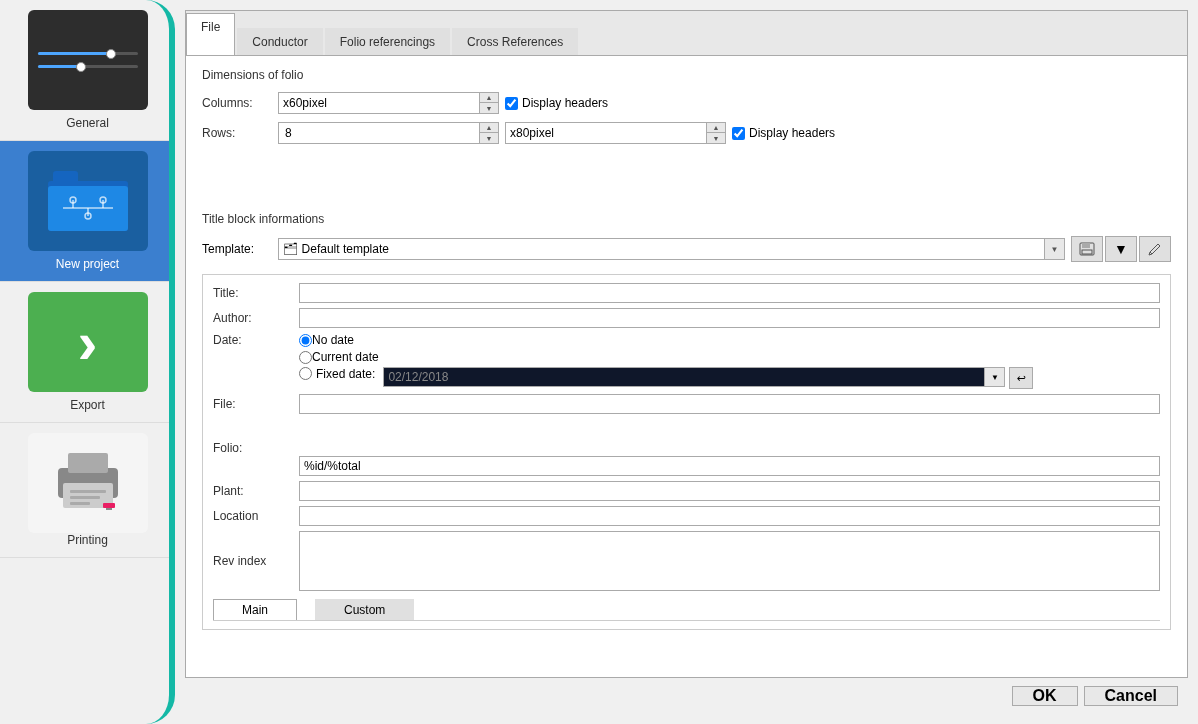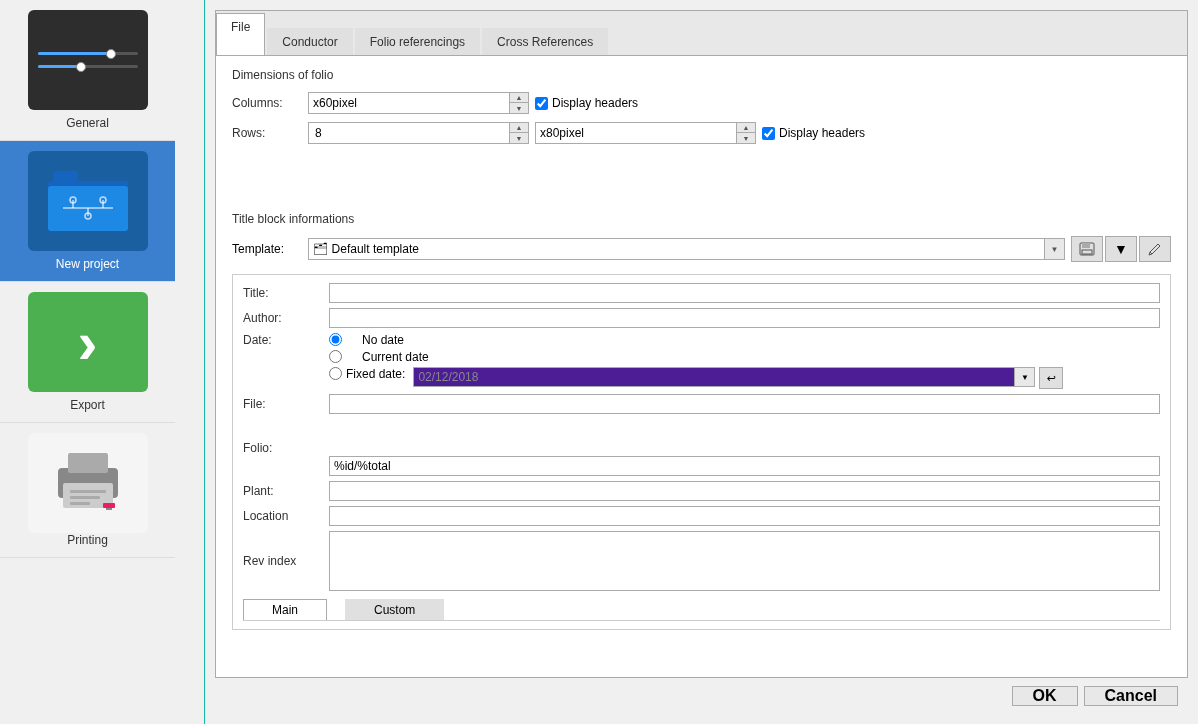--- a/index.html
+++ b/index.html
@@ -15,29 +15,30 @@
     }
 
     .main-layout {
       display: flex;
       flex: 1;
       height: 100%;
     }
 
     
     .sidebar {
-      width: 205px;
+      width: 175px;
       background: #f0f0f0;
-      border-right: 1px solid #14b8a6;
+      border-right: 6px solid #14b8a6;
       display: flex;
       flex-direction: column;
       align-items: stretch;
       overflow-y: auto;
       flex-shrink: 0;
       position: relative;
+      border-radius: 29px;
     }
 
     .sidebar-item {
       display: flex;
       flex-direction: column;
       align-items: center;
       padding: 10px 5px;
       cursor: pointer;
       border-bottom: 1px solid #ddd;
     }
@@ -434,22 +435,22 @@
     }
 
     .radio-group {
       display: flex;
       flex-direction: column;
       gap: 3px;
     }
 
     .radio-row {
       display: flex;
-      align-items: flex-start;
-      gap: 20px;
+      align-items: flex-end;
+      gap: 0;
       font-size: 12px;
     }
 
     .radio-row input[type="radio"] {
       margin: 0;
     }
 
     .fixed-date-row {
       display: flex;
       align-items: flex-start;
@@ -758,21 +759,21 @@
                 <span>No date</span>
               </div>
               <div class="radio-row">
                 <input type="radio" name="date" style="">
                 <span>Current date</span>
               </div>
               <div class="radio-row fixed-date-row">
                 <input type="radio" name="date" style="">
                 <span>Fixed date:</span>
                 <div class="date-input" style="flex:1; margin-left: 4px;">
-                  <input type="text" value="02/12/2018" style="flex: 1 1 0%; padding: 2px 4px; border: none; outline: none; font-size: 12px; background: #4c1d95; color: rgb(136, 136, 136); width: 600px;">
+                  <input type="text" value="02/12/2018" style="flex: 1 1 0%; padding: 2px 4px; border: none; outline: none; font-size: 12px; background: #0f172a; color: rgb(136, 136, 136); width: 600px;">
                   <div class="date-input-arrow">▼</div>
                 </div>
                 <button class="date-clear-btn">↩</button>
               </div>
             </div>
           </div>
 
           <div class="form-field-row">
             <div class="form-field-label">File:</div>
             <input type="text" class="form-input" value="" style="">

